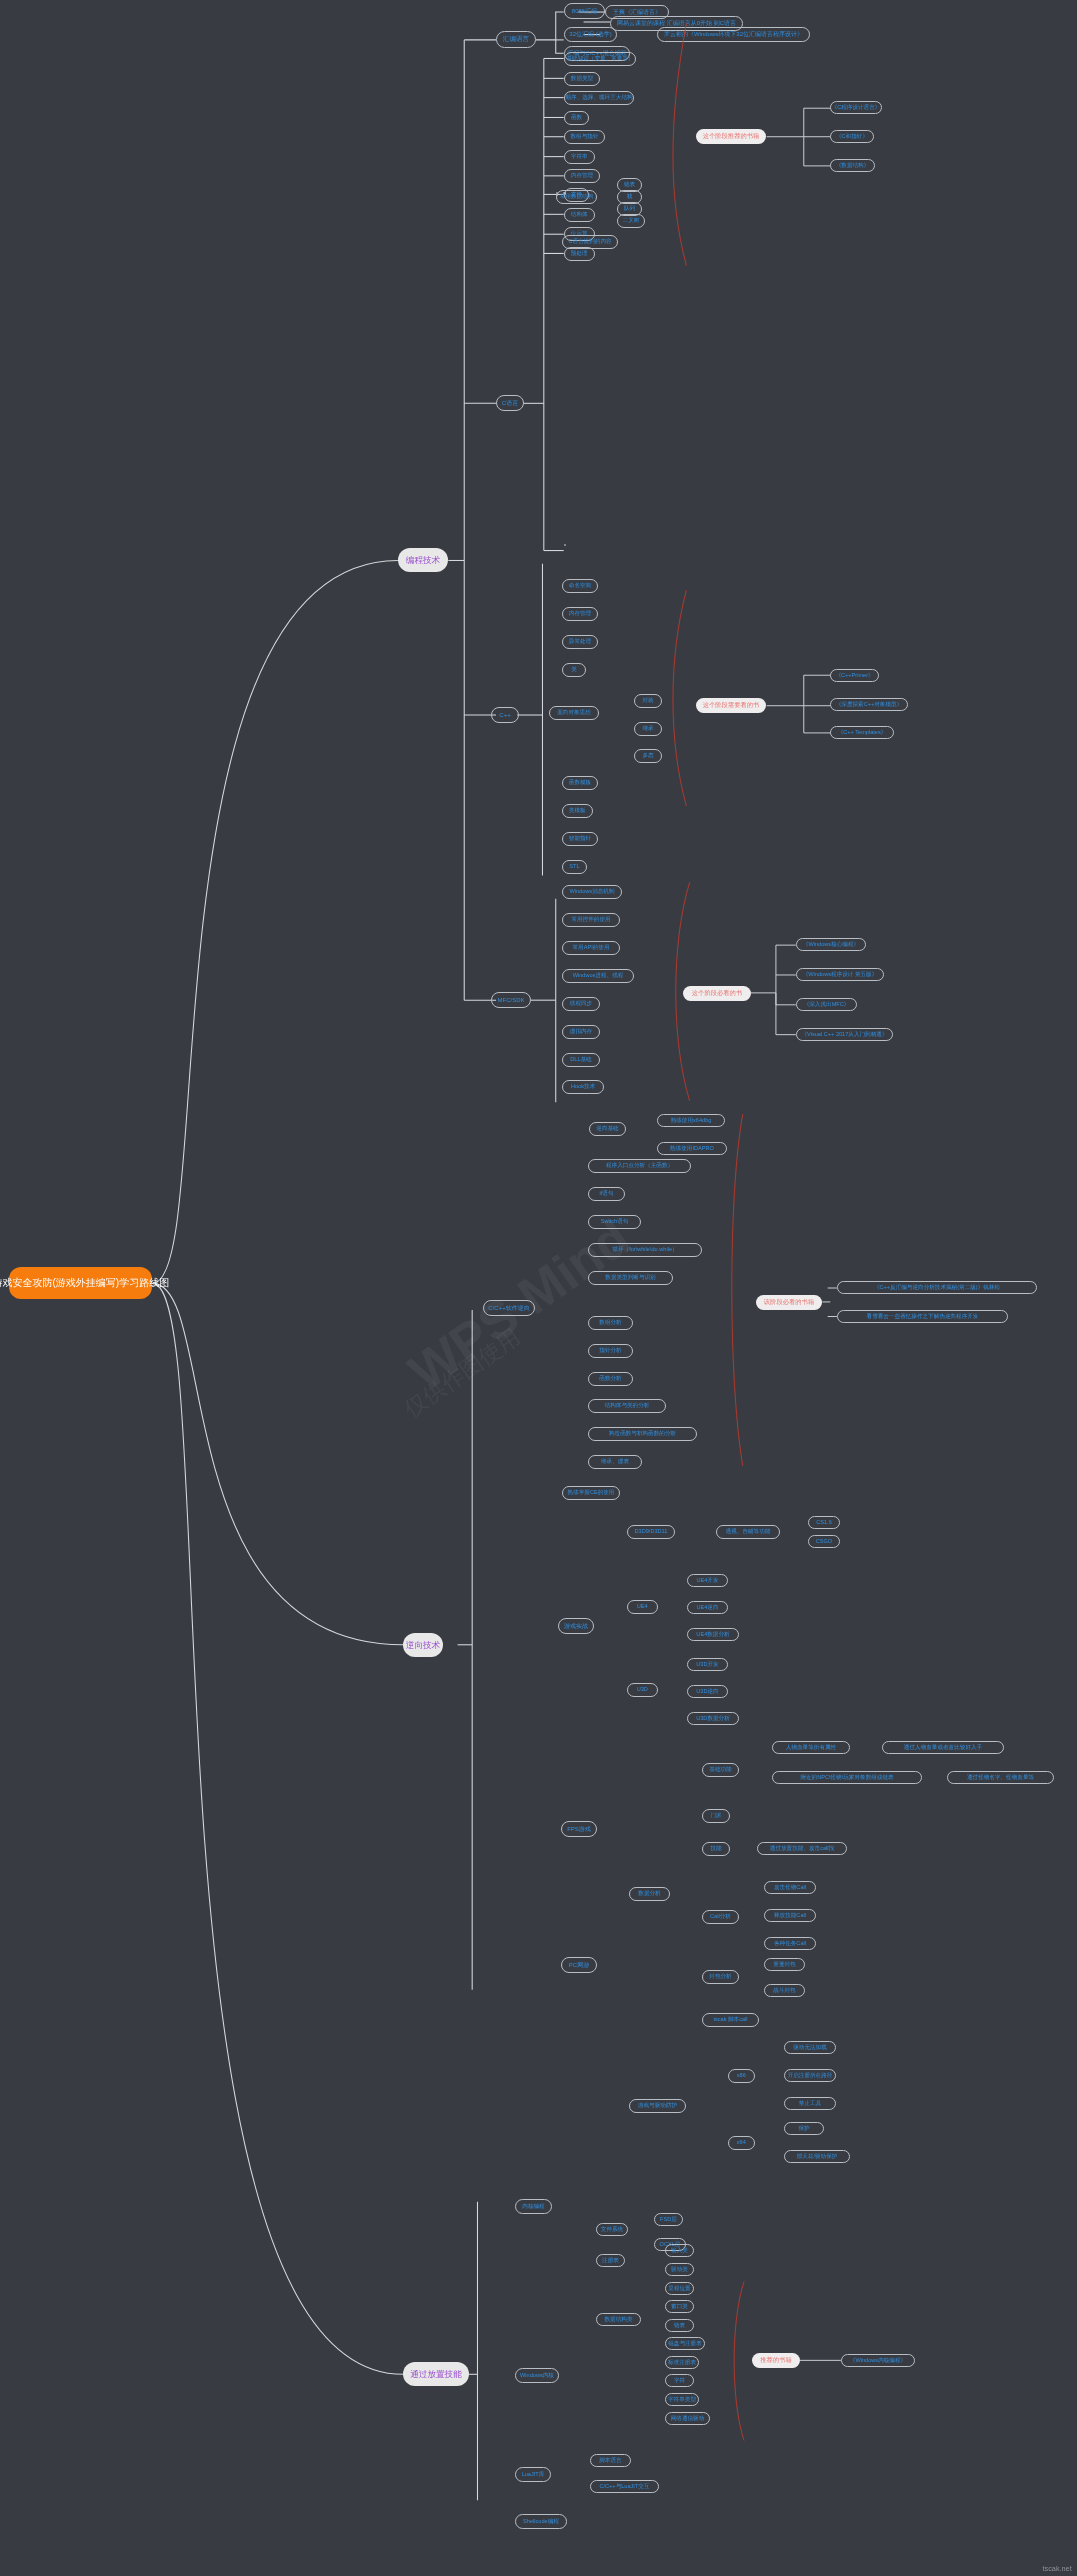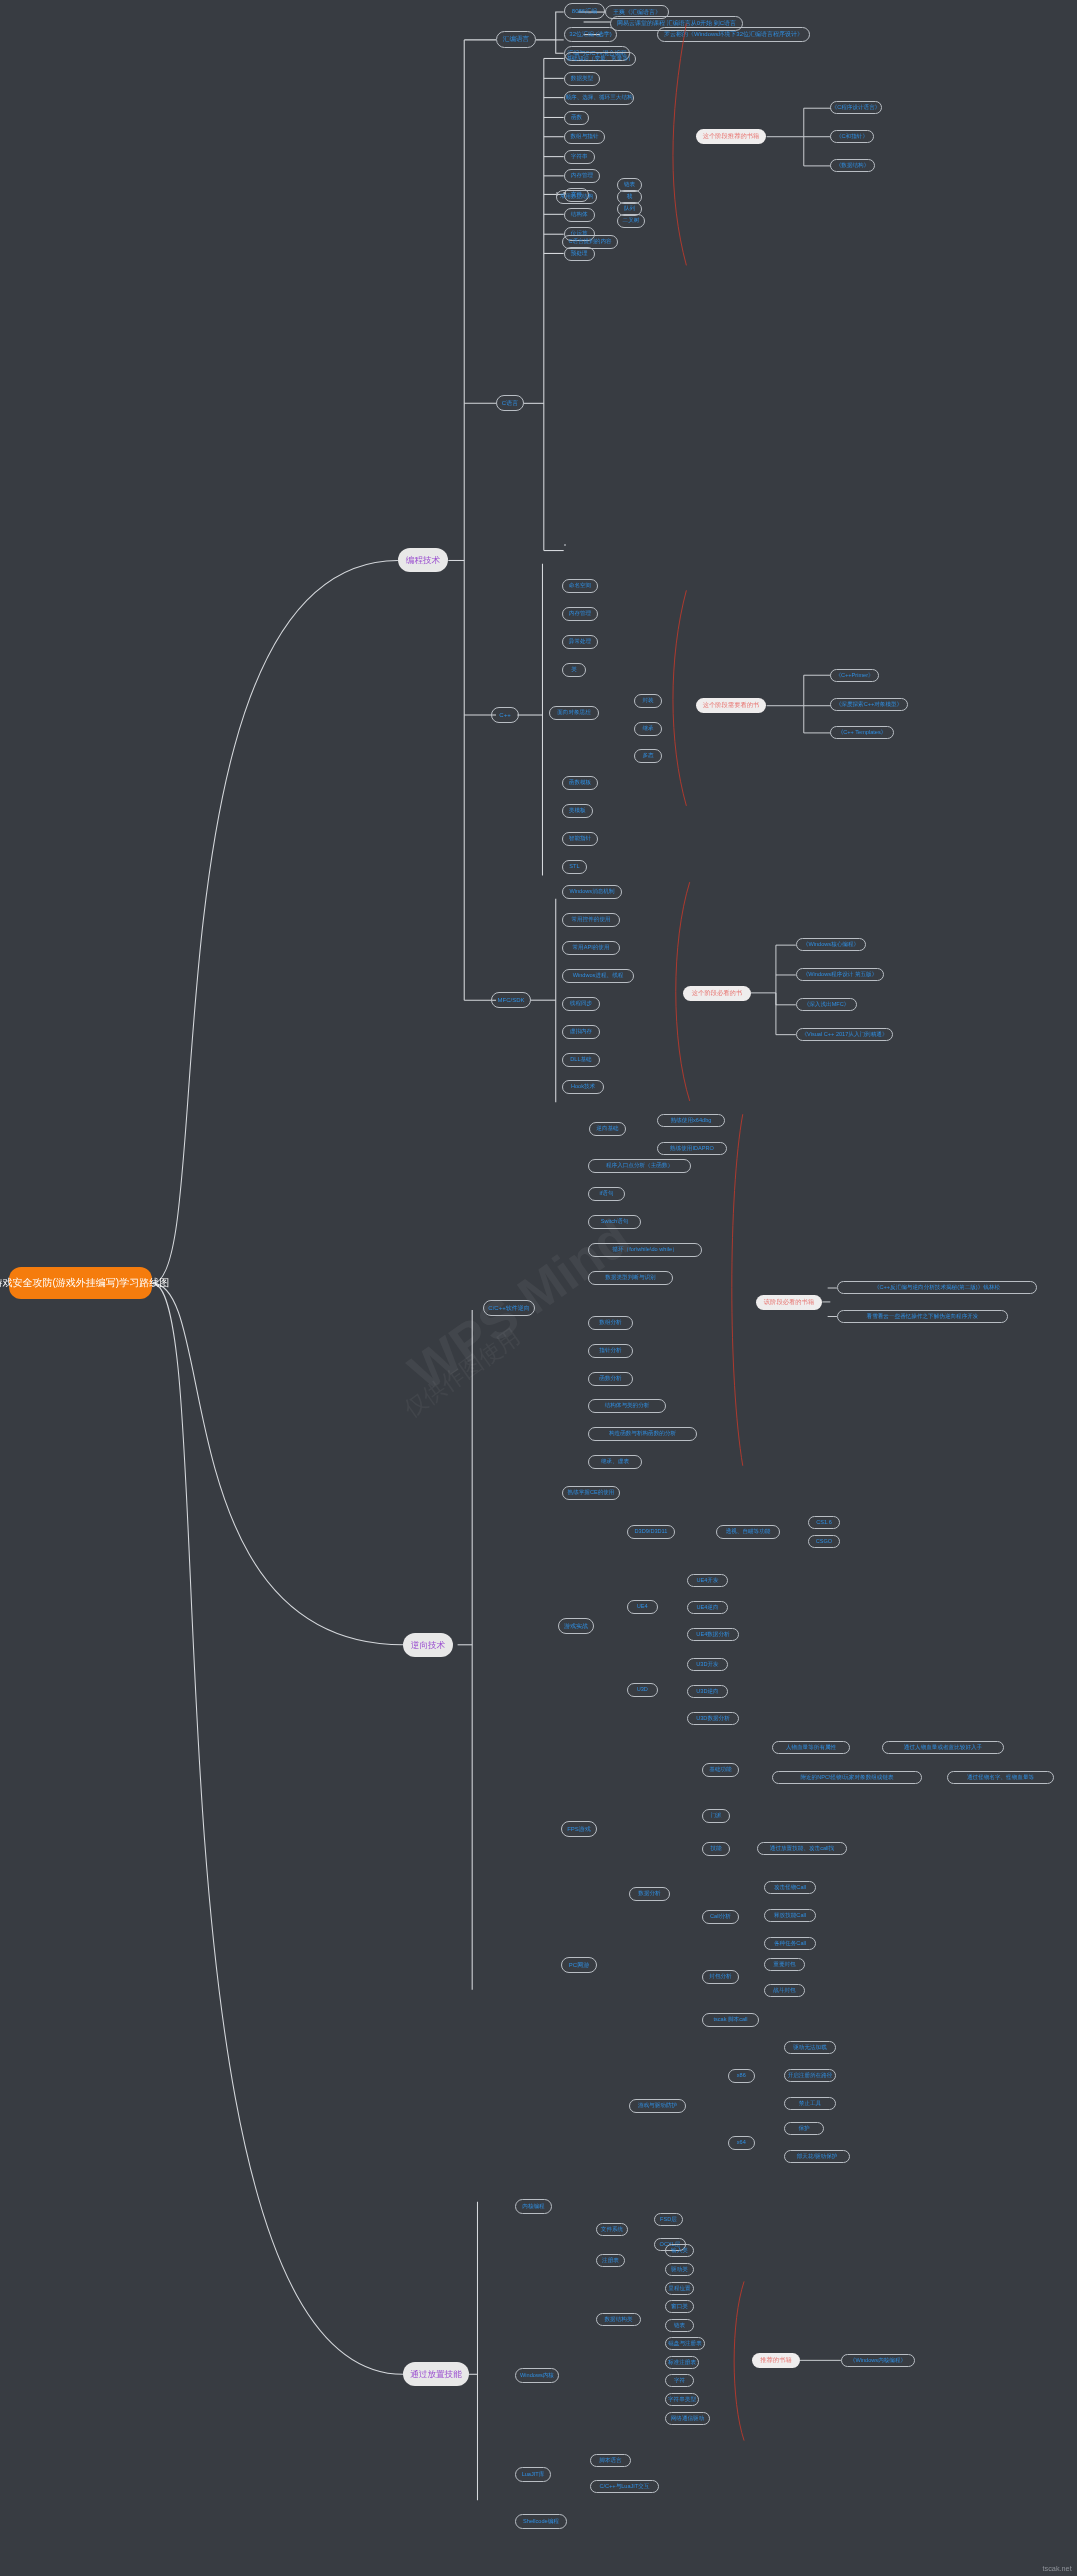--- a/index.html
+++ b/index.html
@@ -73,21 +73,21 @@
       <path d="M720,3320 V3770"></path>
     </g>
   </svg>
 
   <div class="wm" style="left:398px;top:1353px;">WPS Mind</div>
   <div class="wm2" style="left:398px;top:1399px;">仅供作图使用</div>
 
   <div class="node root" style="left:9.3px;top:1267px;width:143px;height:32px;font-size:10px;">游戏安全攻防(游戏外挂编写)学习路线图</div>
 
   <div class="node l1" style="left:398px;top:548px;width:50px;height:24px;font-size:8.6px;">编程技术</div>
-  <div class="node l1" style="left:403px;top:1633px;width:50px;height:24px;font-size:8.6px;">逆向技术</div>
+  <div class="node l1" style="left:403px;top:1633px;width:40px;height:24px;font-size:8.6px;">逆向技术</div>
   <div class="node l1" style="left:403px;top:2362px;width:66px;height:24px;font-size:8.6px;">通过放置技能</div>
 
   <div class="node" style="left:496px;top:30.5px;width:40px;height:17px;font-size:6.6px;">汇编语言</div>
   <div class="node" style="left:564px;top:3.3px;width:41px;height:16px;font-size:6px;">8086汇编</div>
   <div class="node" style="left:605px;top:4.6px;width:64px;height:14.6px;font-size:6px;">王爽《汇编语言》</div>
   <div class="node" style="left:610px;top:16px;width:133px;height:14.6px;font-size:6px;">网易云课堂的课程 汇编语言从0开始 到C语言</div>
   <div class="node" style="left:564px;top:27px;width:53px;height:14.6px;font-size:6px;">32位汇编 (选学)</div>
   <div class="node" style="left:657px;top:27px;width:153px;height:14.6px;font-size:6px;">罗云彬的《Windows环境下32位汇编语言程序设计》</div>
   <div class="node" style="left:564px;top:46px;width:66px;height:14.6px;font-size:6px;">汇编与C/C++混合编程</div>
 

